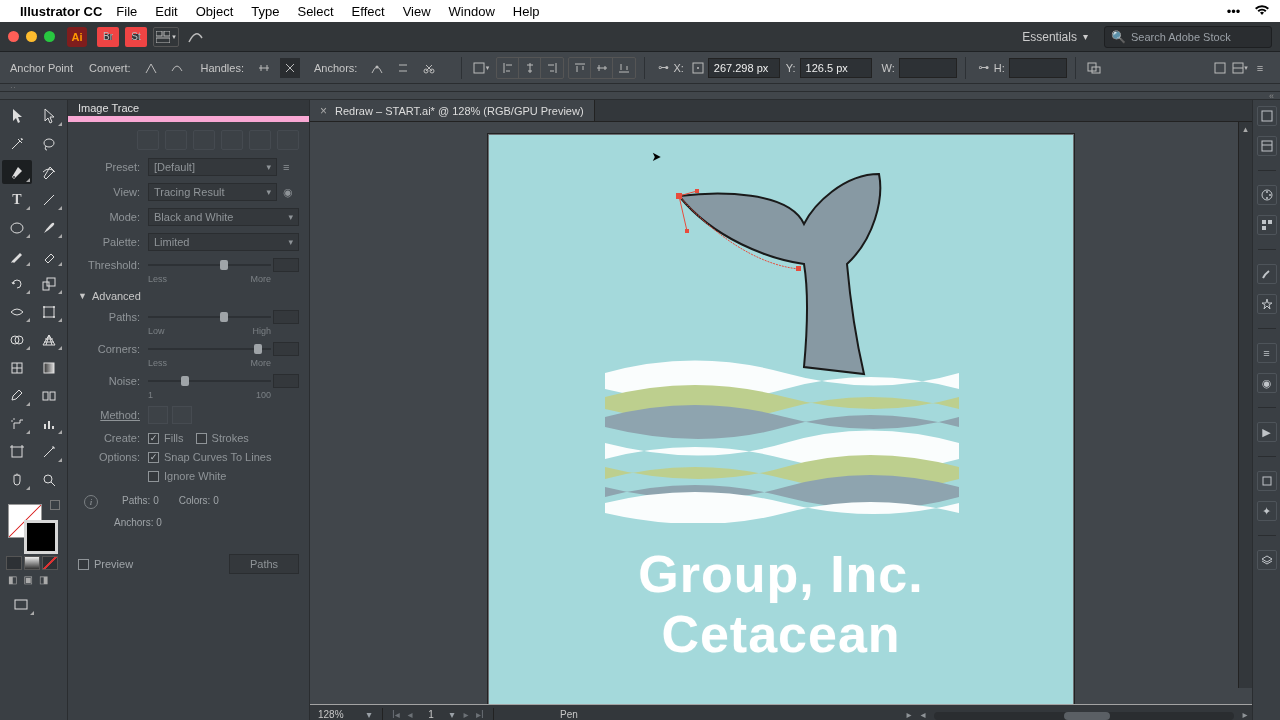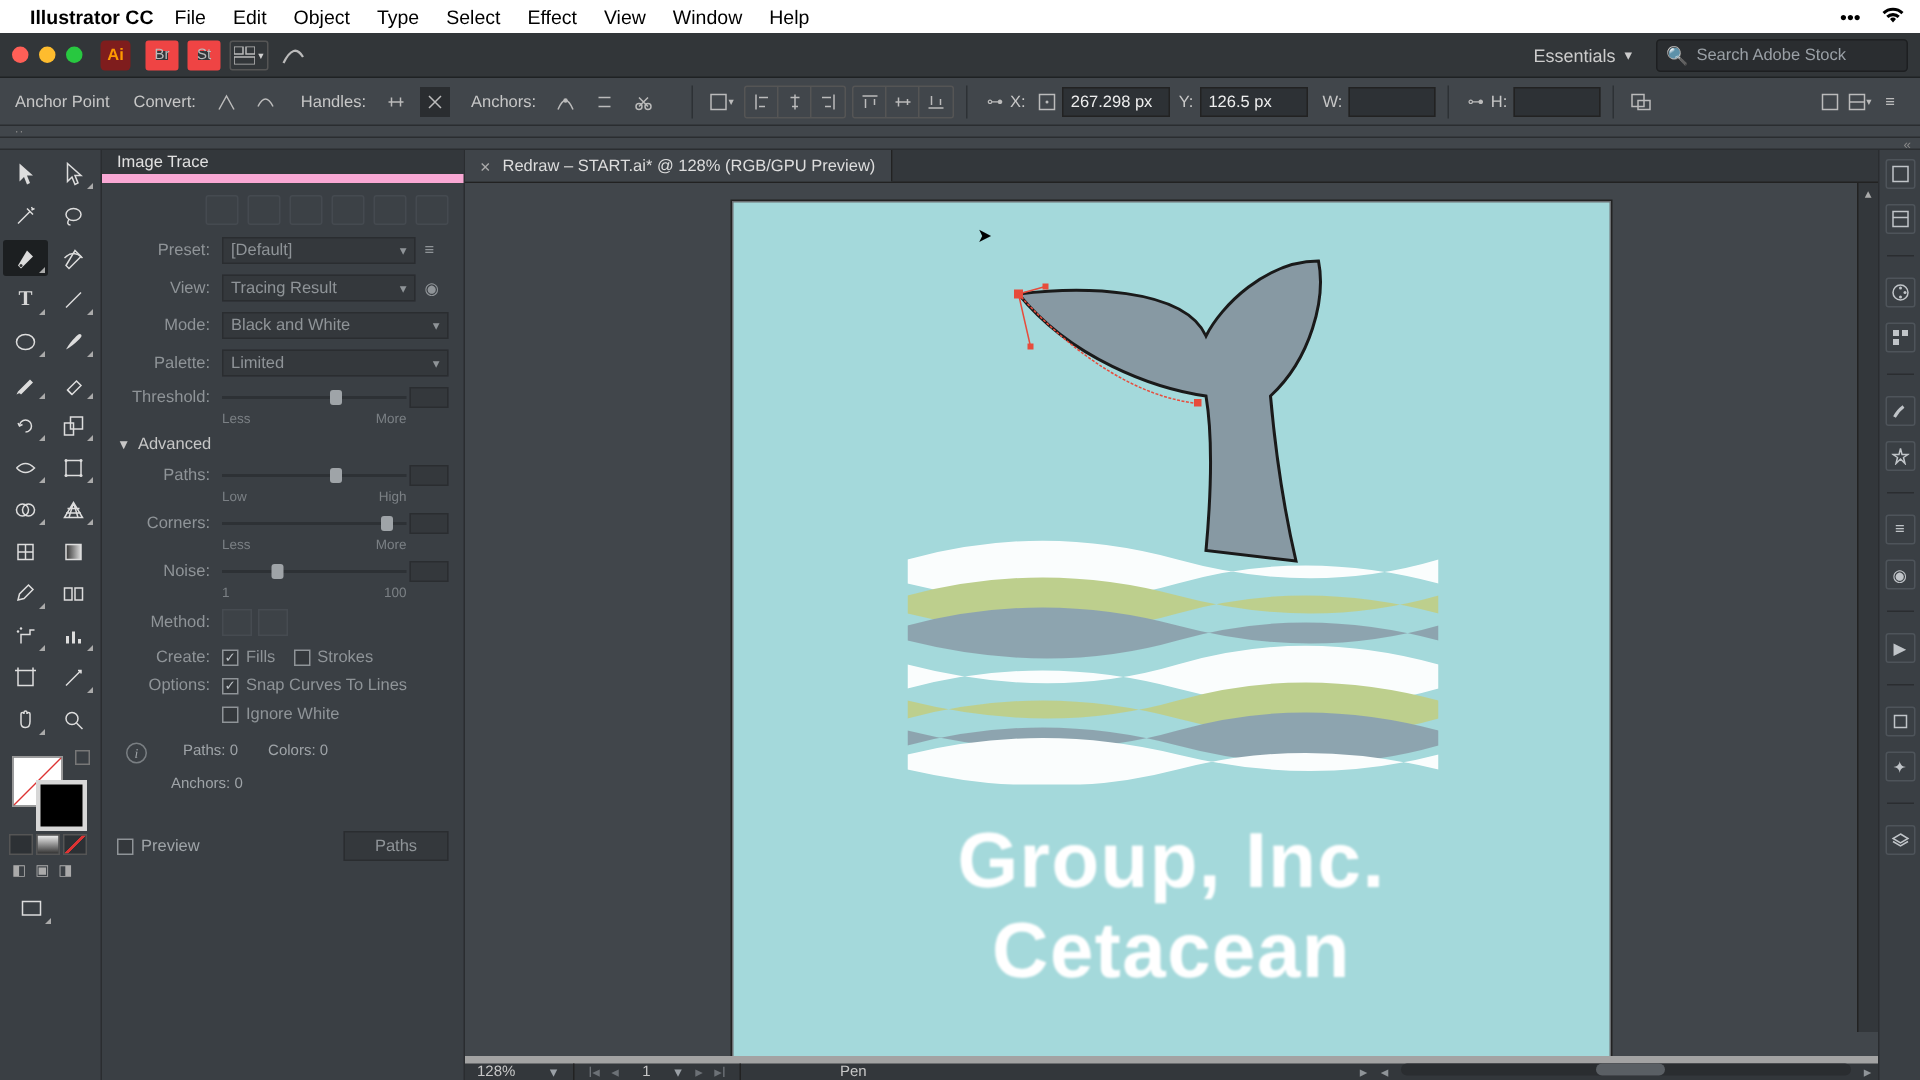--- a/index.html
+++ b/index.html
@@ -74,21 +74,21 @@
   .slider-track { position:relative; flex:1; height:14px;}
   .slider-track .track { position:absolute; left:0; right:28px; top:6px; height:2px; background:#2d3135;}
   .slider-track .thumb { position:absolute; top:2px; width:8px; height:10px; background:#9fa4a8; border-radius:2px;}
   .slider-track .val { position:absolute; right:0; top:0; width:26px; height:14px; background:#34383c; border:1px solid #2a2d30; font-size:9px; display:flex; align-items:center; justify-content:center; color:#6f7479;}
   .scale-labels { display:flex; justify-content:space-between; font-size:9px; color:#7b8085; padding:0 28px 0 70px; margin-bottom:6px;}
   .section-header { display:flex; align-items:center; margin:6px 0 8px; color:#c7c7c7; font-size:11px;}
   .section-header .tri { margin-right:5px; font-size:9px; }
   .checkbox { width:11px; height:11px; border:1px solid #8f9498; margin-right:5px; display:inline-flex; align-items:center; justify-content:center; background:#34383c;}
   .checkbox.checked::after { content:"✓"; font-size:9px; color:#bcc1c5; }
   .method-row { display:flex; align-items:center; margin-bottom:8px;}
-  .method-row .flabel { width:62px; text-align:right; margin-right:8px;}
+  .method-row .flabel { width:62px; text-align:right; margin-right:8px;text-decoration:underline;}
   .method-row .mode-btn { width:20px; height:18px; border:1px solid #4e545a; margin-right:4px; background:#3f4449; opacity:0.6;}
   .inline-info { display:flex; gap:20px; padding:6px 0 8px 6px; font-size:10px; color:#9fa4a8;}
   .inline-info .info-icon { width:14px; height:14px; border:1px solid #7a7f83; border-radius:50%; display:flex; align-items:center; justify-content:center; font-family:Georgia,serif; font-style:italic; font-size:9px; margin-right:4px;}
   .panel-footer { display:flex; align-items:center; justify-content:space-between; padding:8px 10px; }
   .panel-footer .left { display:flex; align-items:center; color:#9fa4a8;}
   .trace-btn { background:#34383c; border:1px solid #2a2d30; color:#8f9498; width:70px; height:20px; display:flex; align-items:center; justify-content:center;}
   
   .doc-area { flex:1; display:flex; flex-direction:column; background:#41464b;}
   .doc-tabbar { height:22px; background:#33373b; display:flex; align-items:center; border-bottom:1px solid #222; }
   .doc-tab { display:flex; align-items:center; height:100%; padding:0 10px; background:#3f4449; border-right:1px solid #222; font-size:11px; color:#ddd;}
@@ -100,21 +100,21 @@
   .artboard-inner { width:100%; height:100%; position:relative; }
   .cursor-arrow { position:absolute; left:162px; top:14px; font-size:13px; color:#000; transform:scaleX(0.9);}
   .logo-text { position:absolute; left:0; right:0; bottom:50px; text-align:center; color:#fff; font-weight:700; font-size:52px; line-height:1.15; font-family: Arial, sans-serif; letter-spacing:1px; filter: blur(0.6px); text-shadow: 0 0 2px rgba(255,255,255,0.2);}
   .waves { position:absolute; left:116px; top:218px; width:354px; height:170px; }
   .whale-svg { position:absolute; left:170px; top:34px; width:250px; height:220px; }
   
   .right-dock { width:28px; background:#3a3f44; border-left:1px solid #2a2d30; display:flex; flex-direction:column; align-items:center; padding-top:6px; gap:10px;}
   .right-dock .rbtn { width:20px; height:20px; border:1px solid #4e545a; border-radius:2px; display:flex; align-items:center; justify-content:center; color:#c0c4c8; font-size:11px;}
   .right-dock .divider { width:18px; height:1px; background:#2a2d30; margin:4px 0;}
   
-  .status-bar { height:16px; background:#33373b; border-top:5px solid #a3a3a3; display:flex; align-items:flex-start; font-size:10px; color:#c7c7c7;}
+  .status-bar { height:16px; background:#33373b; border-top:1px solid #a3a3a3; display:flex; align-items:flex-end; font-size:10px; color:#c7c7c7;}
   .status-bar .zoom { margin-left:8px; width:44px;}
   .status-bar .dd { width:14px; text-align:center; color:#9aa0a6;}
   .status-bar .nav-arrow { width:14px; text-align:center; color:#6c7176;}
   .status-bar .page { width:28px; text-align:center;}
   .status-bar .sep2 { width:1px; height:12px; background:#222; margin:0 6px;}
   .status-bar .tool-name { margin-left:60px;}
   .status-bar .spacer { flex:1; }
   .status-bar .harrow { width:14px; text-align:center; color:#8f9498;}
   .status-bar .hscroll-track { width:300px; height:8px; background:#2a2d30; border-radius:4px; margin:0 4px; position:relative;}
   .status-bar .hscroll-thumb { position:absolute; left:130px; width:46px; height:8px; background:#5a5f64; border-radius:4px;}

